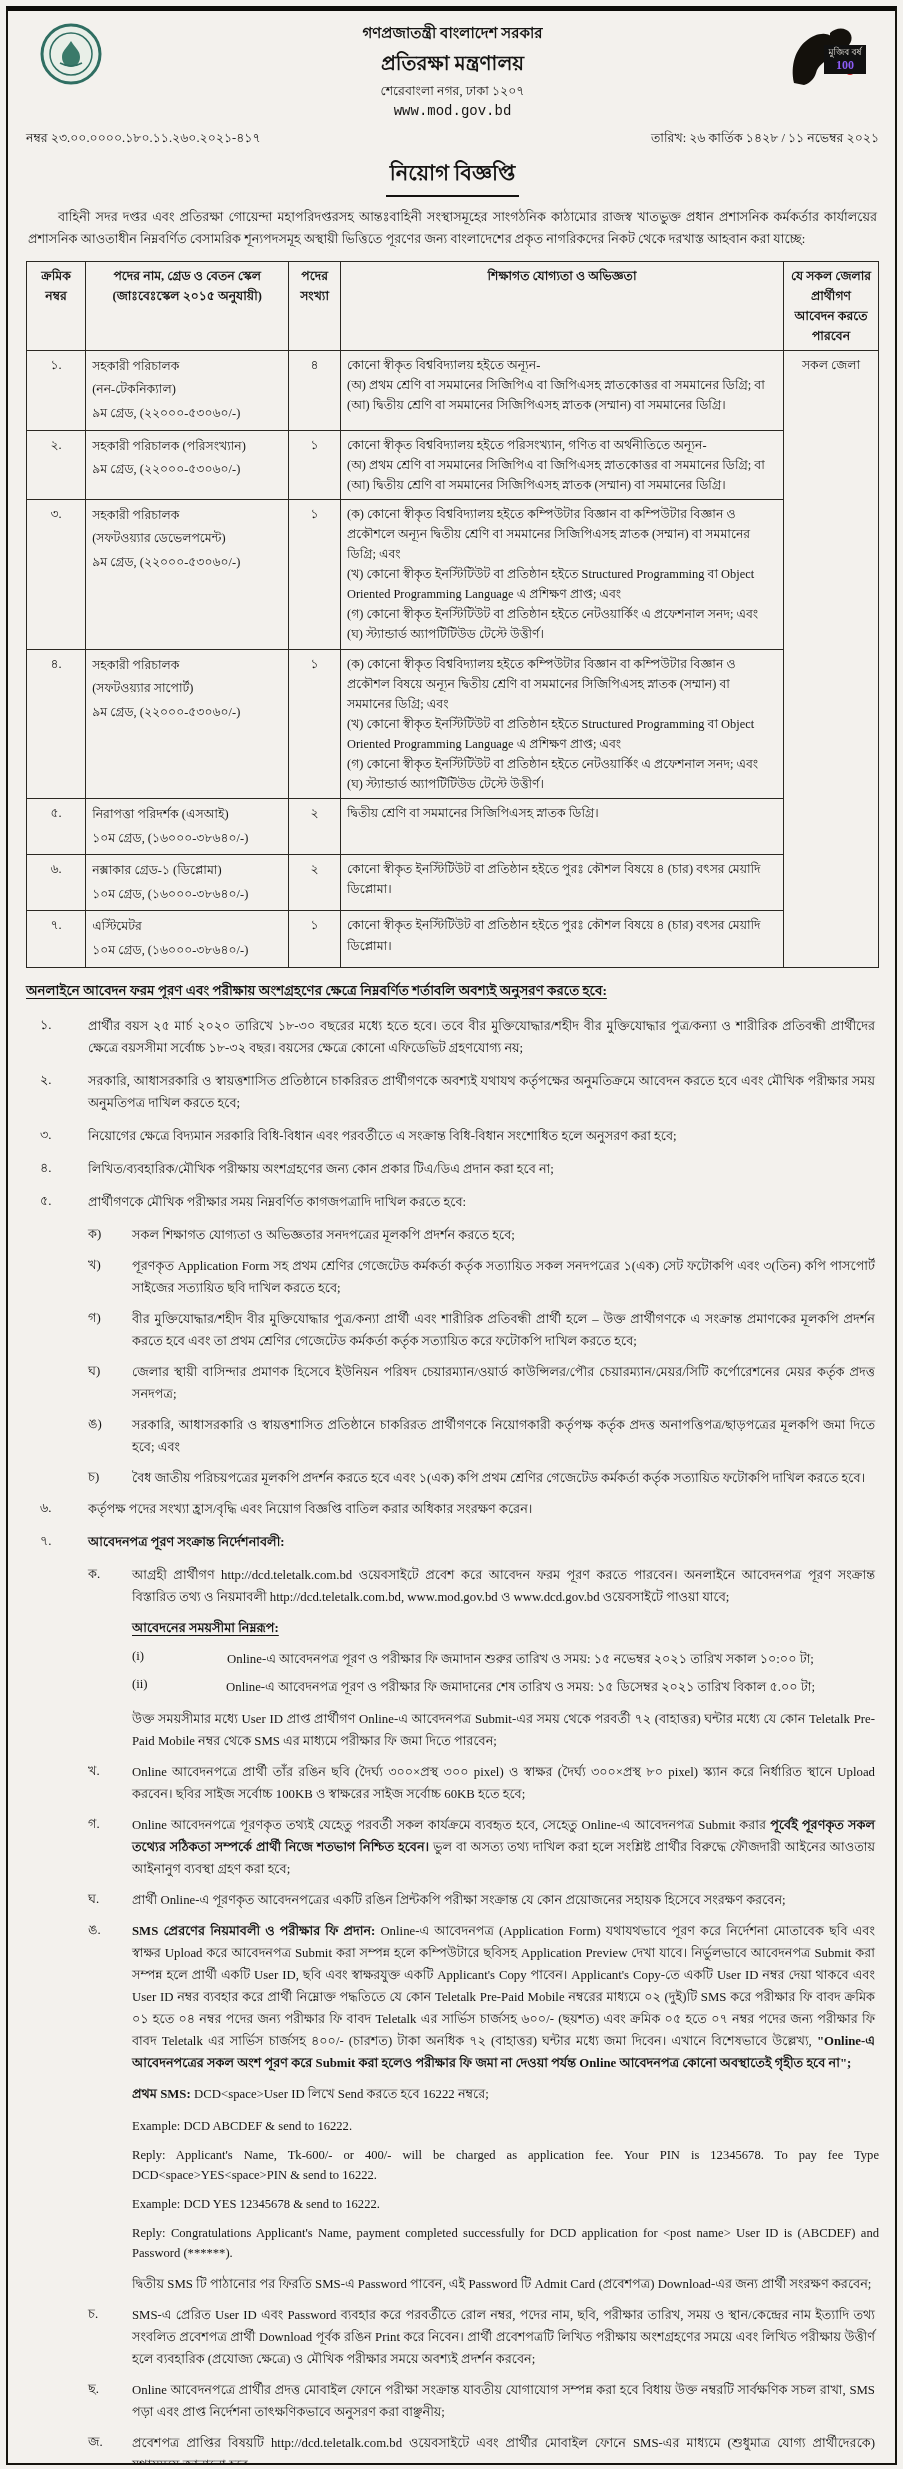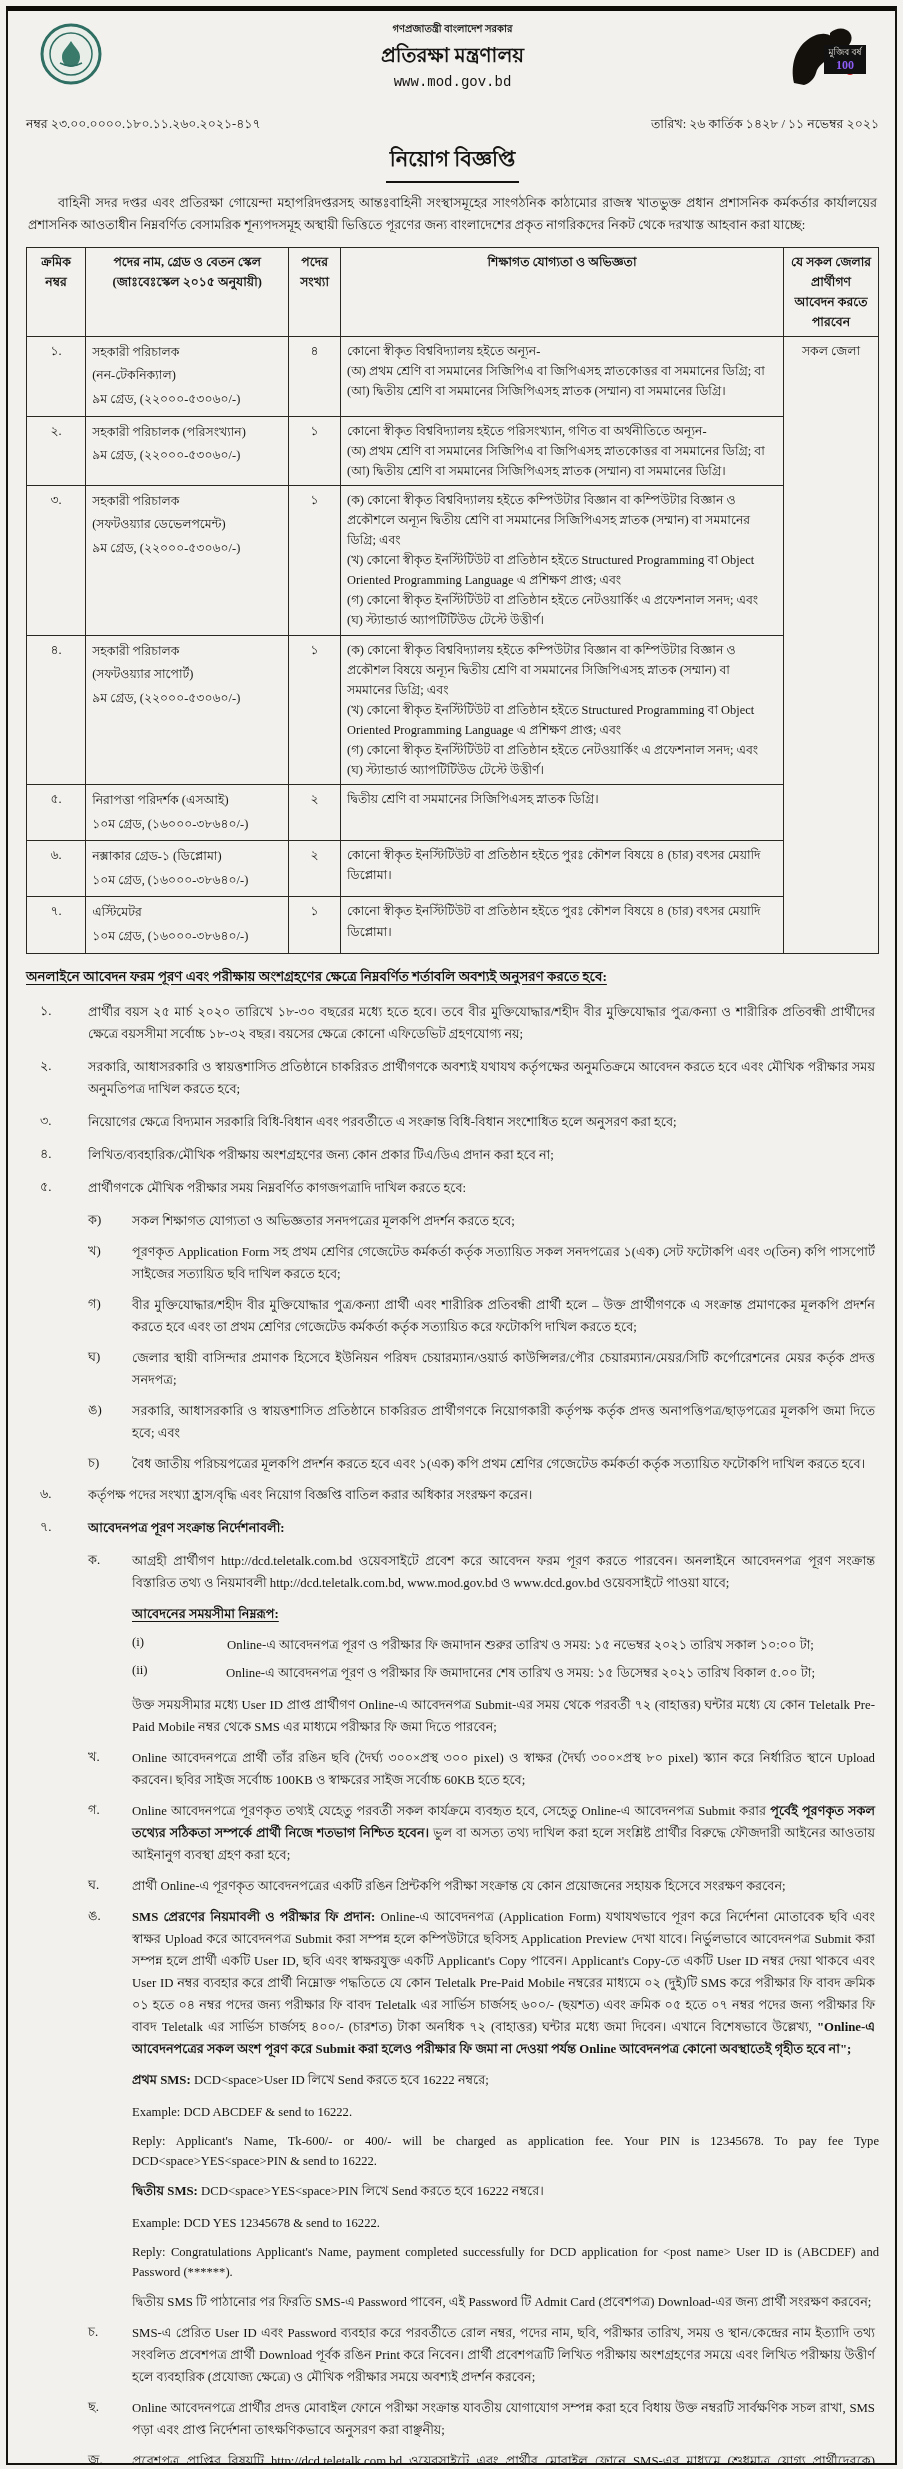--- a/index.html
+++ b/index.html
@@ -9,21 +9,21 @@
     font-family:"Liberation Serif","DejaVu Serif",serif;
     color:#161514;overflow:hidden;box-sizing:border-box;
   }
   .frame{
     position:absolute;top:6px;left:6px;right:6px;bottom:4px;
     border:2px solid #17150f;border-top:5px solid #0d0c09;
     padding:8px 16px 6px 18px;box-sizing:border-box;overflow:hidden;
   }
   
   .hdr{position:relative;text-align:center;min-height:84px;margin-top:2px;}
-  .hdr .h1{font-size:10px;font-weight:bold;}
+  .hdr .h1{font-size:15px;font-weight:bold;}
   .hdr .h2{font-size:20px;font-weight:bold;margin-top:2px;}
   .hdr .h3{font-size:12.5px;margin-top:1px;}
   .hdr .h4{font-size:14px;margin-top:1px;font-family:Liberation Mono, monospace;}
   .logoL{position:absolute;left:14px;top:2px;width:62px;height:62px;}
   .logoR{position:absolute;right:13px;top:-2px;width:86px;height:72px;}
   .mujib-box{position:relative;width:86px;height:72px;}
   .mujib-label{position:absolute;right:0;top:26px;width:40px;background:#111;color:#f5f2ea;
     font-size:9px;line-height:1.2;text-align:center;padding:2px 1px;}
   .mujib-100{color:#8b5cf6;font-weight:bold;font-size:12px;display:block;}
   
@@ -69,20 +69,21 @@
       <div class="logoL">
         <svg width="62" height="62" viewBox="0 0 62 62">
           <circle cx="31" cy="31" r="29" fill="#e9efe8" stroke="#2f6e62" stroke-width="3"></circle>
           <circle cx="31" cy="31" r="21" fill="none" stroke="#2f6e62" stroke-width="1.5"></circle>
           <path d="M31 18 C36 26 40 28 40 34 C40 40 36 44 31 44 C26 44 22 40 22 34 C22 28 26 26 31 18 Z" fill="#3a7a6a"></path>
           <path d="M20 40 Q31 46 42 40" stroke="#2f6e62" stroke-width="1.5" fill="none"></path>
         </svg>
       </div>
       <div class="h1">গণপ্রজাতন্ত্রী বাংলাদেশ সরকার</div>
       <div class="h2">প্রতিরক্ষা মন্ত্রণালয়</div>
+      <div class="h3">শেরেবাংলা নগর, ঢাকা ১২০৭</div>
       <div class="h4">www.mod.gov.bd</div>
       <div class="logoR">
         <div class="mujib-box">
           <svg width="86" height="72" viewBox="0 0 86 72">
             <path d="M14 64 C10 46 16 30 26 22 C34 15 46 12 52 18 C58 23 56 33 50 38 C44 44 38 46 36 54 C34 60 30 64 24 66 Z" fill="#14110c"></path>
             <path d="M50 14 C56 8 66 8 70 14 C74 20 70 28 62 30 C56 31 50 26 50 20 Z" fill="#14110c"></path>
             <circle cx="70" cy="52" r="4" fill="#cc2127"></circle>
           </svg>
           <div class="mujib-label">
             <span>মুজিব বর্ষ</span>
@@ -273,21 +274,20 @@
     </div>
 
     <div class="sub">
       <div class="slbl">ঙ.</div>
       <div class="stxt"><span class="b">SMS প্রেরণের নিয়মাবলী ও পরীক্ষার ফি প্রদান:</span><span> Online-এ আবেদনপত্র (Application Form) যথাযথভাবে পূরণ করে নির্দেশনা মোতাবেক ছবি এবং স্বাক্ষর Upload করে আবেদনপত্র Submit করা সম্পন্ন হলে কম্পিউটারে ছবিসহ Application Preview দেখা যাবে। নির্ভুলভাবে আবেদনপত্র Submit করা সম্পন্ন হলে প্রার্থী একটি User ID, ছবি এবং স্বাক্ষরযুক্ত একটি Applicant's Copy পাবেন। Applicant's Copy-তে একটি User ID নম্বর দেয়া থাকবে এবং User ID নম্বর ব্যবহার করে প্রার্থী নিম্নোক্ত পদ্ধতিতে যে কোন Teletalk Pre-Paid Mobile নম্বরের মাধ্যমে ০২ (দুই)টি SMS করে পরীক্ষার ফি বাবদ ক্রমিক ০১ হতে ০৪ নম্বর পদের জন্য পরীক্ষার ফি বাবদ Teletalk এর সার্ভিস চার্জসহ ৬০০/- (ছয়শত) এবং ক্রমিক ০৫ হতে ০৭ নম্বর পদের জন্য পরীক্ষার ফি বাবদ Teletalk এর সার্ভিস চার্জসহ ৪০০/- (চারশত) টাকা অনধিক ৭২ (বাহাত্তর) ঘন্টার মধ্যে জমা দিবেন। এখানে বিশেষভাবে উল্লেখ্য, </span><span class="b">"Online-এ আবেদনপত্রের সকল অংশ পূরণ করে Submit করা হলেও পরীক্ষার ফি জমা না দেওয়া পর্যন্ত Online আবেদনপত্র কোনো অবস্থাতেই গৃহীত হবে না";</span></div>
     </div>
 
     <div class="smsline"><span class="b">প্রথম SMS:</span><span> DCD&lt;space&gt;User ID লিখে Send করতে হবে 16222 নম্বরে;</span></div>
     <div class="exline">Example: DCD ABCDEF &amp; send to 16222.</div>
     <div class="exline">Reply: Applicant's Name, Tk-600/- or 400/- will be charged as application fee. Your PIN is 12345678. To pay fee Type DCD&lt;space&gt;YES&lt;space&gt;PIN &amp; send to 16222.</div>
-    <div class="smsline"><span class="b">দ্বিতীয় SMS:</span><span> DCD&lt;space&gt;YES&lt;space&gt;PIN লিখে Send করতে হবে 16222 নম্বরে।</span></div>
     <div class="exline">Example: DCD YES 12345678 &amp; send to 16222.</div>
     <div class="exline">Reply: Congratulations Applicant's Name, payment completed successfully for DCD application for &lt;post name&gt; User ID is (ABCDEF) and Password (******).</div>
     <div class="inner">দ্বিতীয় SMS টি পাঠানোর পর ফিরতি SMS-এ Password পাবেন, এই Password টি Admit Card (প্রবেশপত্র) Download-এর জন্য প্রার্থী সংরক্ষণ করবেন;</div>
 
     <div class="sub">
       <div class="slbl">চ.</div>
       <div class="stxt">SMS-এ প্রেরিত User ID এবং Password ব্যবহার করে পরবর্তীতে রোল নম্বর, পদের নাম, ছবি, পরীক্ষার তারিখ, সময় ও স্থান/কেন্দ্রের নাম ইত্যাদি তথ্য সংবলিত প্রবেশপত্র প্রার্থী Download পূর্বক রঙিন Print করে নিবেন। প্রার্থী প্রবেশপত্রটি লিখিত পরীক্ষায় অংশগ্রহণের সময়ে এবং লিখিত পরীক্ষায় উত্তীর্ণ হলে ব্যবহারিক (প্রযোজ্য ক্ষেত্রে) ও মৌখিক পরীক্ষার সময়ে অবশ্যই প্রদর্শন করবেন;</div>
     </div>
     <div class="sub">
       <div class="slbl">ছ.</div>

